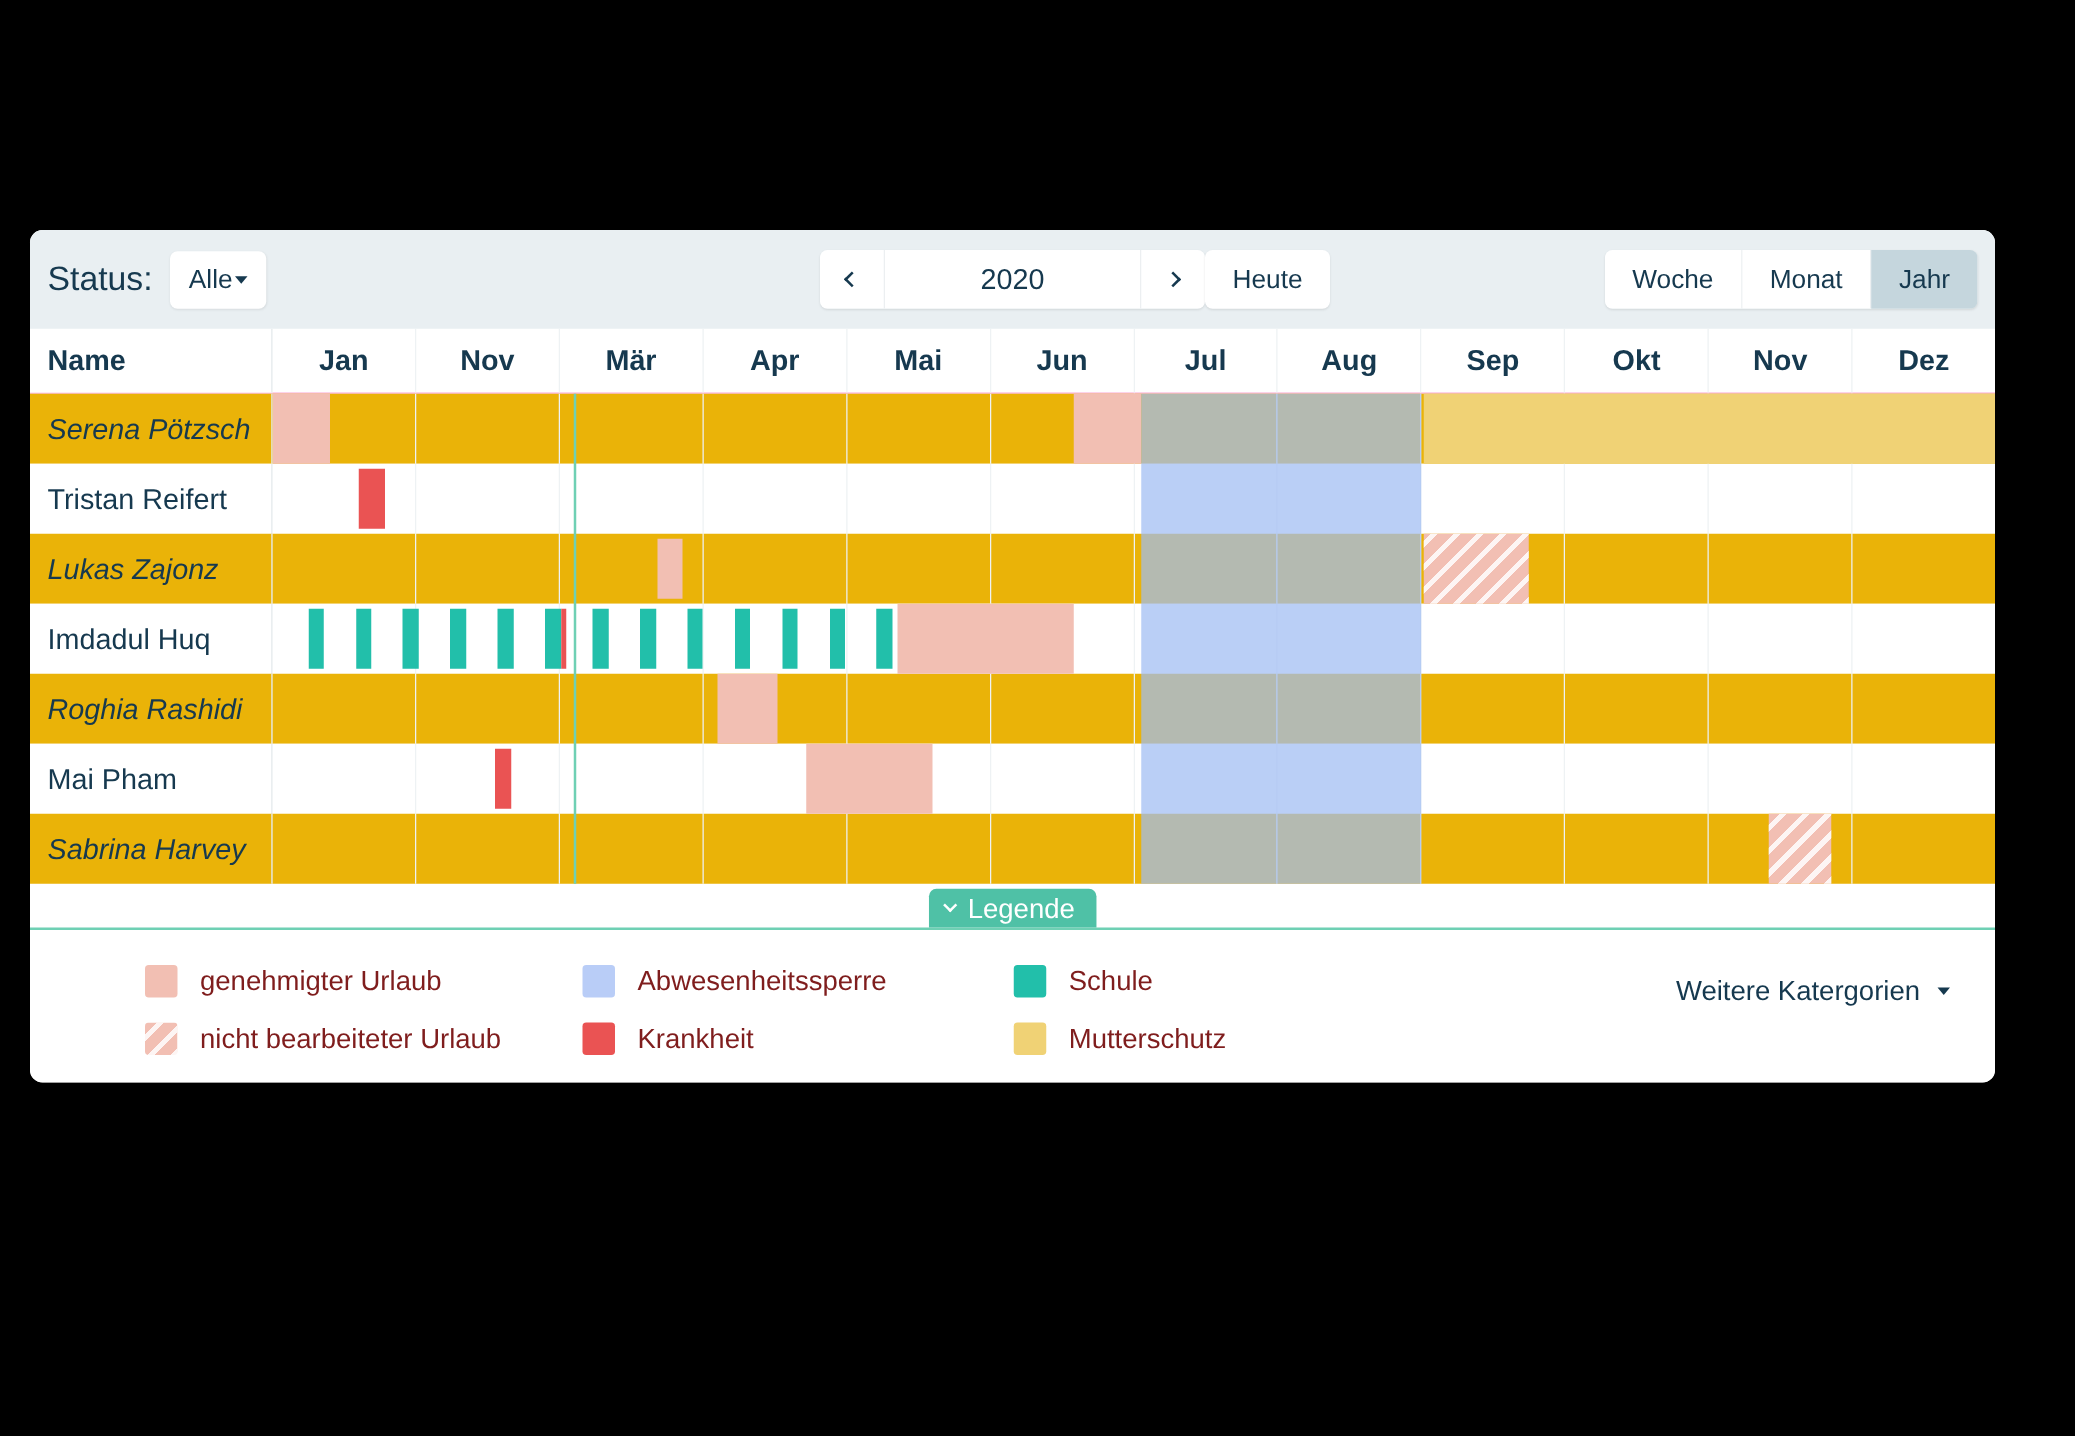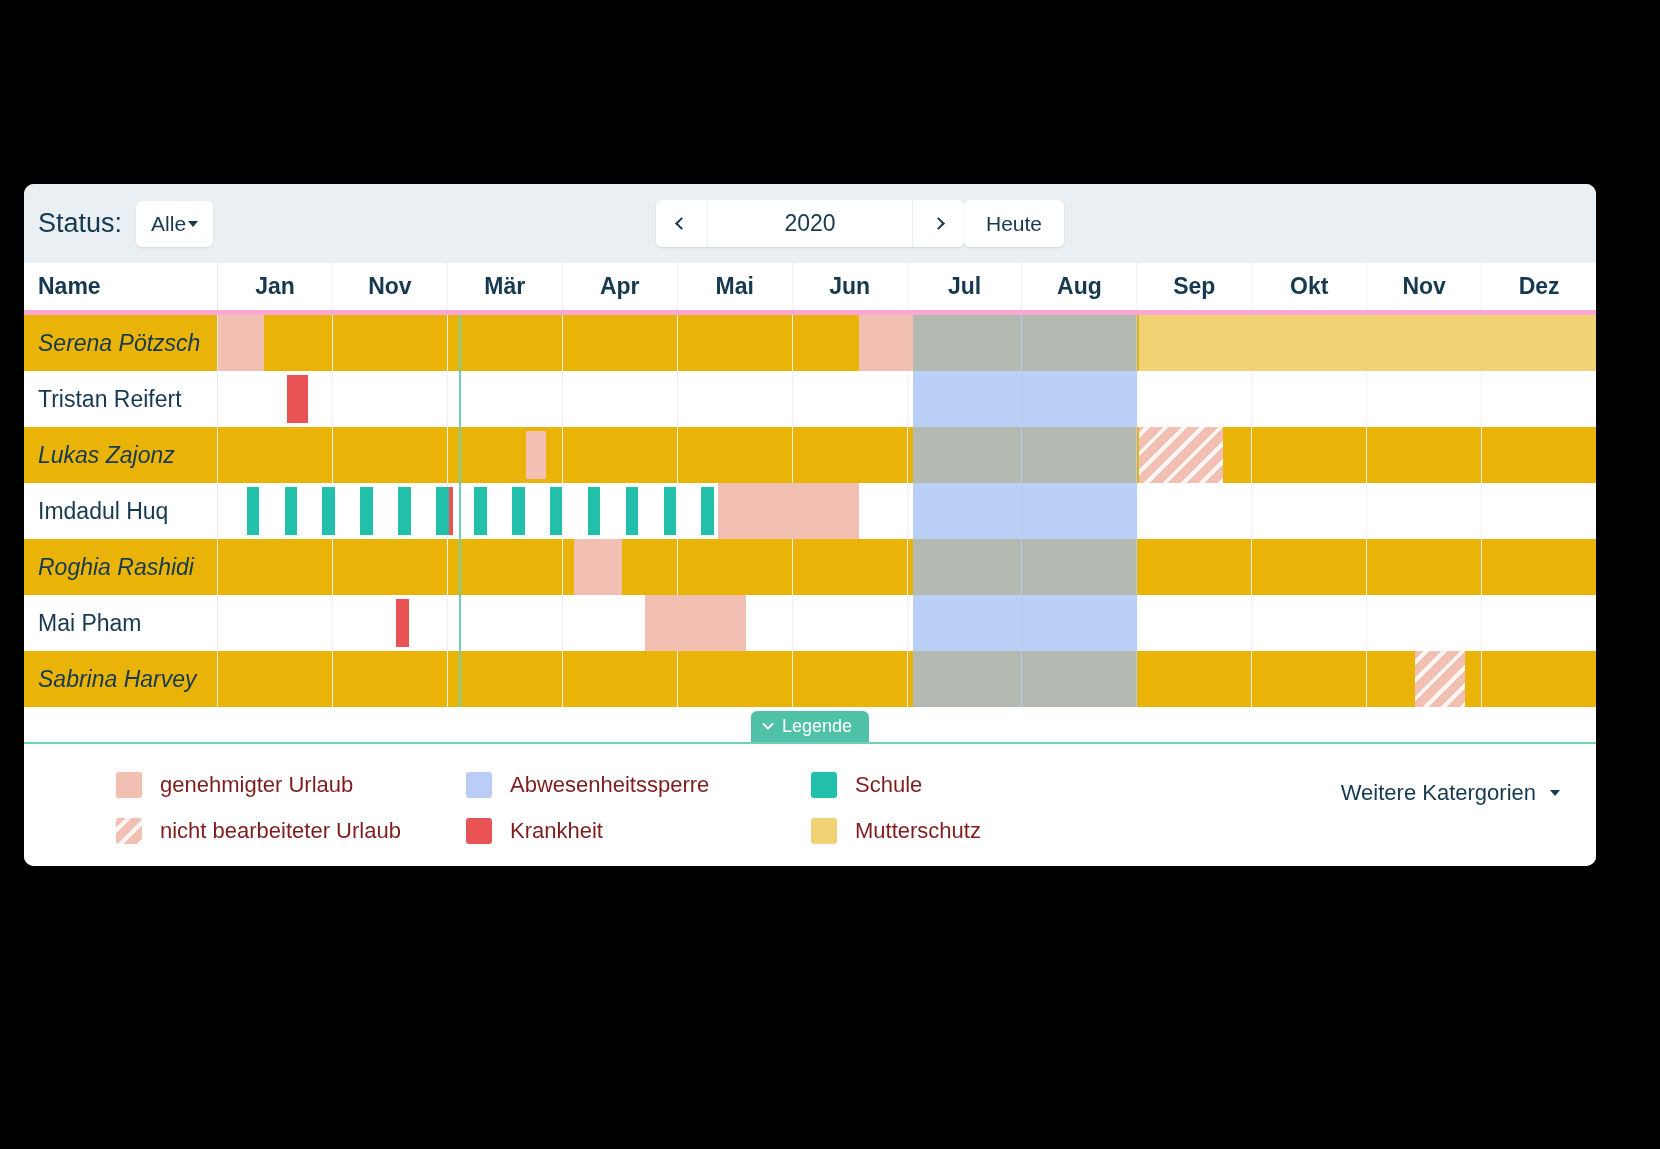--- a/index.html
+++ b/index.html
@@ -80,21 +80,21 @@
     padding: 0 22px; color: #16394f; font-size: 21px;
     border-right: 1px solid #eceff1;
     font-family: "Liberation Sans", sans-serif;
   }
   .seg-btn:last-child { border-right: none; }
   .seg-btn.active { background: #c5d6dd; }
 
   
   .grid-head {
     display: flex; height: 52px; background: #fff;
-    border-bottom: 5px solid #f9a8d4;
+    border-bottom: 1px solid #f9a8d4;
   }
   .name-col {
     width: 194px; flex: 0 0 194px;
     display: flex; align-items: center; padding-left: 14px;
     font-size: 23px; color: #16394f; font-weight: bold;
     border-right: 1px solid #e3e9ec; background: #fff;
   }
   .month-head {
     flex: 1 1 0; display: flex; align-items: center; justify-content: center;
     font-size: 23px; color: #16394f; font-weight: bold;
@@ -132,21 +132,21 @@
   .blue-overlay {
     position: absolute; z-index: 4; pointer-events: none;
     background: #9fbdf2; opacity: .72;
   }
   .today-line { position: absolute; width: 2px; background: #6fd0b4; z-index: 5; }
 
   
   .legende-pill {
     position: absolute; left: 50%; transform: translateX(-50%);
     bottom: 0; height: 31px; padding: 0 17px 0 13px;
-    background: #4fc1a6; color: #fff; font-size: 18px;
+    background: #4fc1a6; color: #fff; font-size: 22px;
     border-radius: 6px 6px 0 0; display: flex; align-items: center; gap: 10px;
     cursor: pointer; z-index: 10; white-space: nowrap;
   }
   .pill-chev { width: 8px; height: 8px; border-right: 2.2px solid #fff; border-bottom: 2.2px solid #fff; transform: rotate(45deg) translate(-2px,-2px); }
 
   
   .legend-panel {
     position: absolute; left: 0; right: 0; bottom: 0; height: 124px;
     background: #fff; border-top: 2px solid #6fd0b4;
     padding: 22px 24px 0 24px;
@@ -185,20 +185,25 @@
           <span class="chev left"></span>
         </button>
         <button class="nav-btn nav-year">2020</button>
         <button class="nav-btn nav-arrow right">
           <span class="chev right"></span>
         </button>
       </div>
 
       <button class="today-btn">Heute</button>
 
+      <div class="seg-group" id="seg-group">
+          <button class="seg-btn">Woche</button>
+          <button class="seg-btn">Monat</button>
+          <button class="seg-btn active">Jahr</button>
+        </div>
     </div>
 
     <div class="grid-head">
       <div class="name-col">Name</div>
       <div style="flex:1 1 0; display:flex;" id="month-head-row">
           <div class="month-head">Jan</div>
           <div class="month-head">Nov</div>
           <div class="month-head">Mär</div>
           <div class="month-head">Apr</div>
           <div class="month-head">Mai</div>

